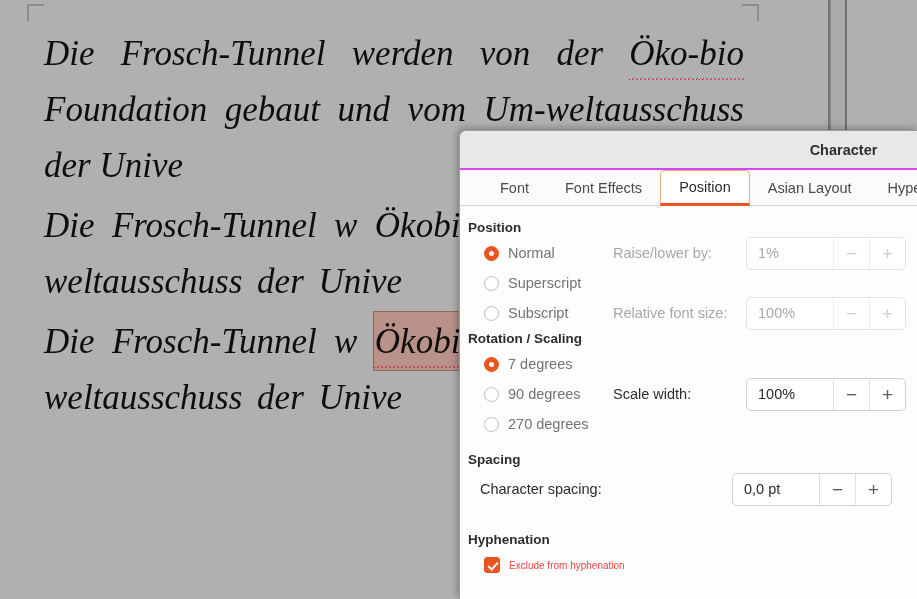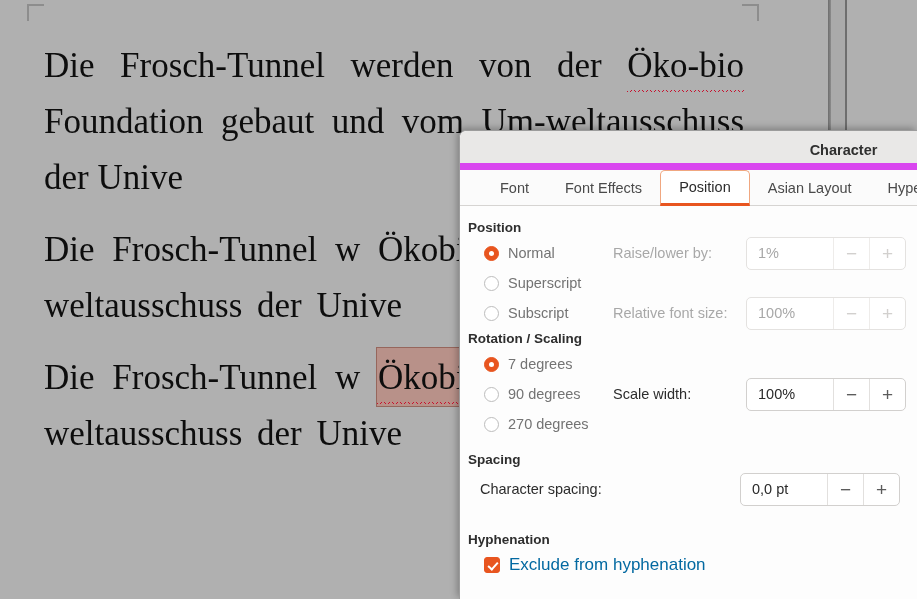--- a/index.html
+++ b/index.html
@@ -79,21 +79,21 @@
     position: absolute;
     left: 44px; top: 22px;
     width: 700px;
     font-family: "Liberation Serif", serif;
     font-size: 35px;
     line-height: 56px;
     color: #0d0d0d;
     text-align: justify;
     text-justify: inter-word;
   }
-  #doc-text p { margin: 16px 0 3px 0; }
+  #doc-text p { margin: 4px 0 3px 0; font-style: italic; }
   .para-2, .para-3 { word-spacing: 6px; }
 
   
   .sq {
     position: relative;
     display: inline-block;
   }
   .sq::after {
     content: "";
     position: absolute;
@@ -127,21 +127,21 @@
     box-shadow: -2px -2px 7px rgba(0,0,0,0.28);
     overflow: hidden;
     font-family: "Liberation Sans", sans-serif;
   }
 
   #dialog-titlebar {
     position: relative;
     height: 39px;
     background: #e9e8e7;
     border-top-left-radius: 7px;
-    border-bottom: 7px solid #d946ef;
+    border-bottom: 2px solid #d946ef;
   }
   #dialog-title {
     position: absolute;
     left: 0; right: 0; top: 0;
     height: 39px;
     line-height: 39px;
     text-align: center;
     font-size: 14.5px;
     font-weight: bold;
     color: #2f2f2f;
@@ -299,22 +299,22 @@
   .checkbox::after {
     content: "";
     position: absolute;
     left: 4.5px; top: 1.5px;
     width: 4px; height: 8px;
     border: solid #ffffff;
     border-width: 0 2px 2px 0;
     transform: rotate(42deg);
   }
   .check-label {
-    font-size: 17px;
-    color: #0369a1;
+    font-size: 10px;
+    color: #ef4444;
     white-space: nowrap;
   }
 </style>
 </head>
 <body>
 
 <div id="doc-canvas">
 
   <div id="doc-page"></div>
   <div id="page-shadow"></div>
@@ -417,21 +417,21 @@
       <div class="radio-item">
         <span class="radio"></span>
         <span class="radio-label">270 degrees</span>
       </div>
     </div>
 
     <div class="section-title" style="margin-top:13px;">Spacing</div>
 
     <div class="row" style="height:38px;">
       <span class="field-label" style="left:20px;">Character spacing:</span>
-      <div class="spin" style="left:280px;">
+      <div class="spin" style="left:272px;">
         <span class="val">0,0 pt</span>
         <span class="btn">−</span>
         <span class="btn">+</span>
       </div>
     </div>
 
     <div class="section-title" style="margin-top:24px;">Hyphenation</div>
 
     <div class="row">
       <div class="check-item">

